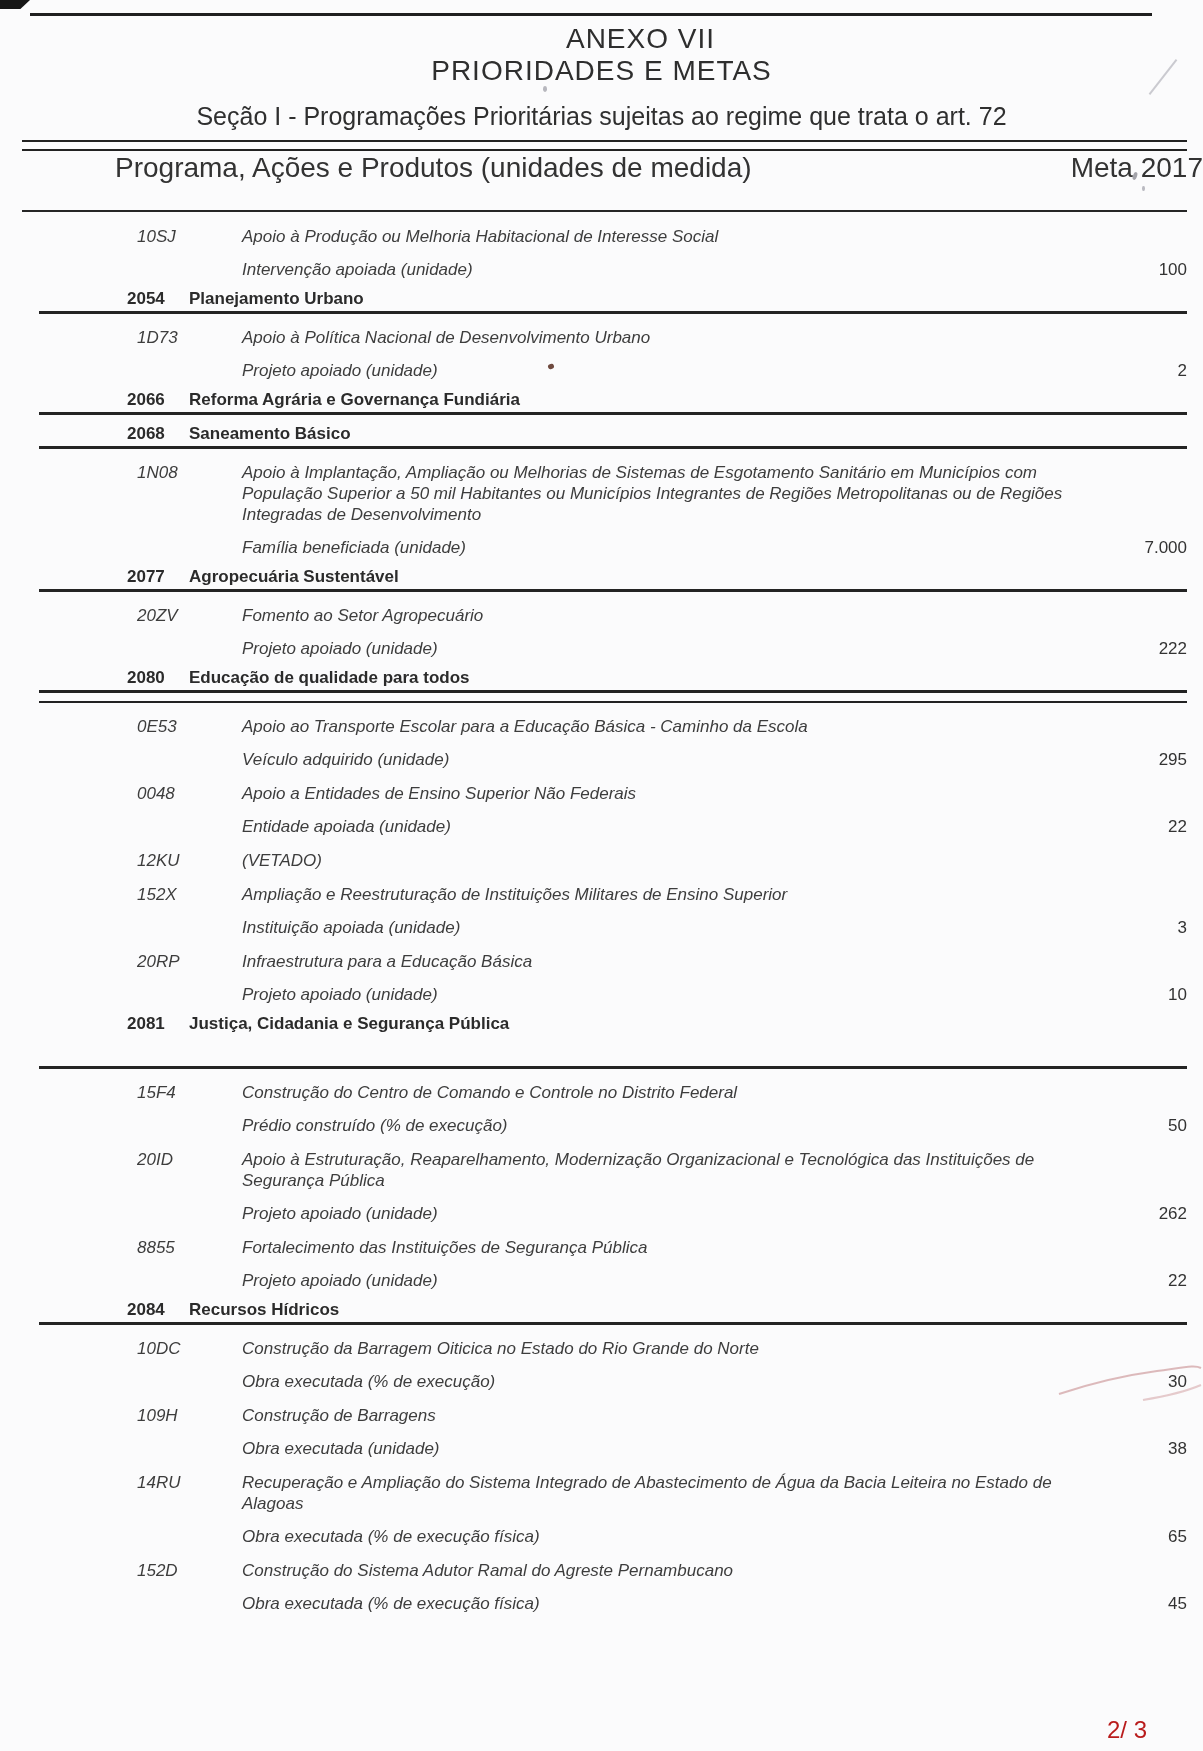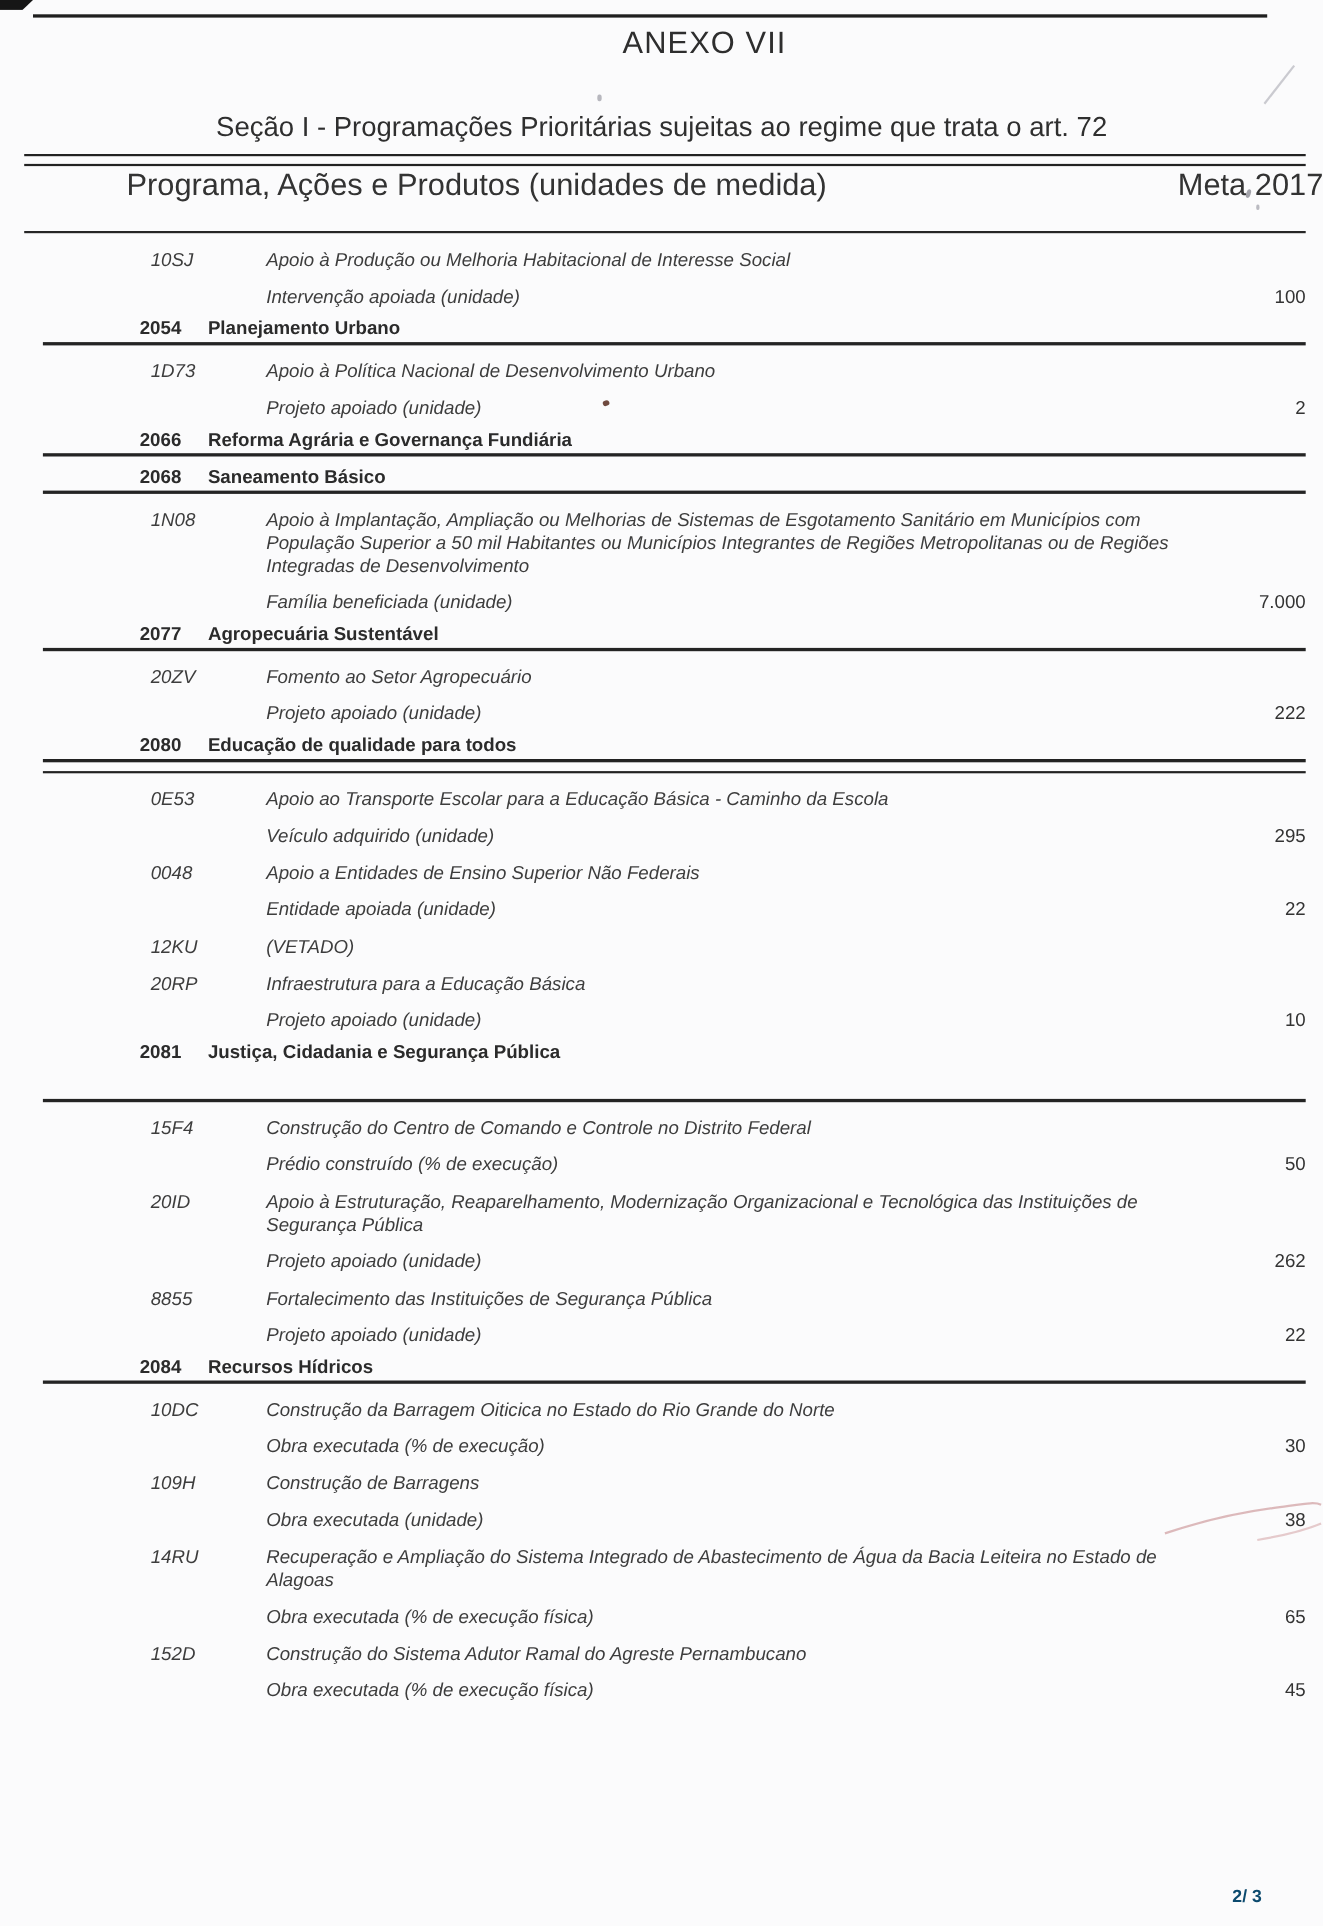--- a/index.html
+++ b/index.html
@@ -32,21 +32,21 @@
   .row.action  .code { flex:0 0 105px; }
   .row.program .code { flex:0 0 62px; }
   .title   { max-width:845px; }
   .line2 .product { padding-left:105px; }
   .line2 .meta { margin-left:auto; font-style:normal; color:#333; }
 
   .rule { margin:2px 16px 0 22px; height:3px; background:#242424; }
   .rule.double { height:8px; background:none; border-top:3px solid #222; border-bottom:2px solid #222; }
   .rule.spacer { margin-top:32px; }
 
-  .page-number { position:absolute; top:1716px; right:56px; font-size:16px; color:#0c4a6e;font-weight:bold; }
+  .page-number { position:absolute; top:1716px; right:56px; font-size:24px; color:#b91c1c; }
 
   
   .corner-mark { position:absolute; top:0; left:0; width:30px; height:9px; background:#161616;
                  clip-path:polygon(0 0,100% 0,68% 100%,0 100%); }
   .pencil-mark { position:absolute; top:55px; left:1162px; width:2px; height:44px; background:#a2a2ab;
                  transform:rotate(38deg); opacity:.55; }
   .speck { position:absolute; border-radius:45%; }
   .speck.s1 { top:172px; left:1133px; width:4px; height:8px; background:#7d7d88; opacity:.7; transform:rotate(18deg); }
   .speck.s2 { top:186px; left:1142px; width:3px; height:5px; background:#90909a; opacity:.6; }
   .speck.s3 { top:86px;  left:543px;  width:4px; height:6px; background:#8b8b95; opacity:.6; }
@@ -56,20 +56,21 @@
 </style>
 </head>
 <body>
 
 <div class="page">
 
   <div class="corner-mark"></div>
   <div class="top-rule"></div>
 
   <div class="doc-title1">ANEXO VII</div>
+  <div class="doc-title2">PRIORIDADES E METAS</div>
   <div class="pencil-mark"></div>
   <div class="speck s3"></div>
 
   <div class="section-title">Seção I - Programações Prioritárias sujeitas ao regime que trata o art. 72</div>
   <div class="double-rule"></div>
 
   <div class="header-row">
     <span>Programa, Ações e Produtos (unidades de medida)</span>
     <span>Meta 2017</span>
   </div>
@@ -172,20 +173,30 @@
       <span class="product">Entidade apoiada (unidade)</span>
       <span class="meta">22</span>
     </div>
   </div>
       <div class="row action">
     <div class="line1">
       <span class="code">12KU</span>
       <span class="title">(VETADO)</span>
     </div>
 
+  </div>
+      <div class="row action">
+    <div class="line1">
+      <span class="code">152X</span>
+      <span class="title">Ampliação e Reestruturação de Instituições Militares de Ensino Superior</span>
+    </div>
+    <div class="line2">
+      <span class="product">Instituição apoiada (unidade)</span>
+      <span class="meta">3</span>
+    </div>
   </div>
       <div class="row action">
     <div class="line1">
       <span class="code">20RP</span>
       <span class="title">Infraestrutura para a Educação Básica</span>
     </div>
     <div class="line2">
       <span class="product">Projeto apoiado (unidade)</span>
       <span class="meta">10</span>
     </div>

